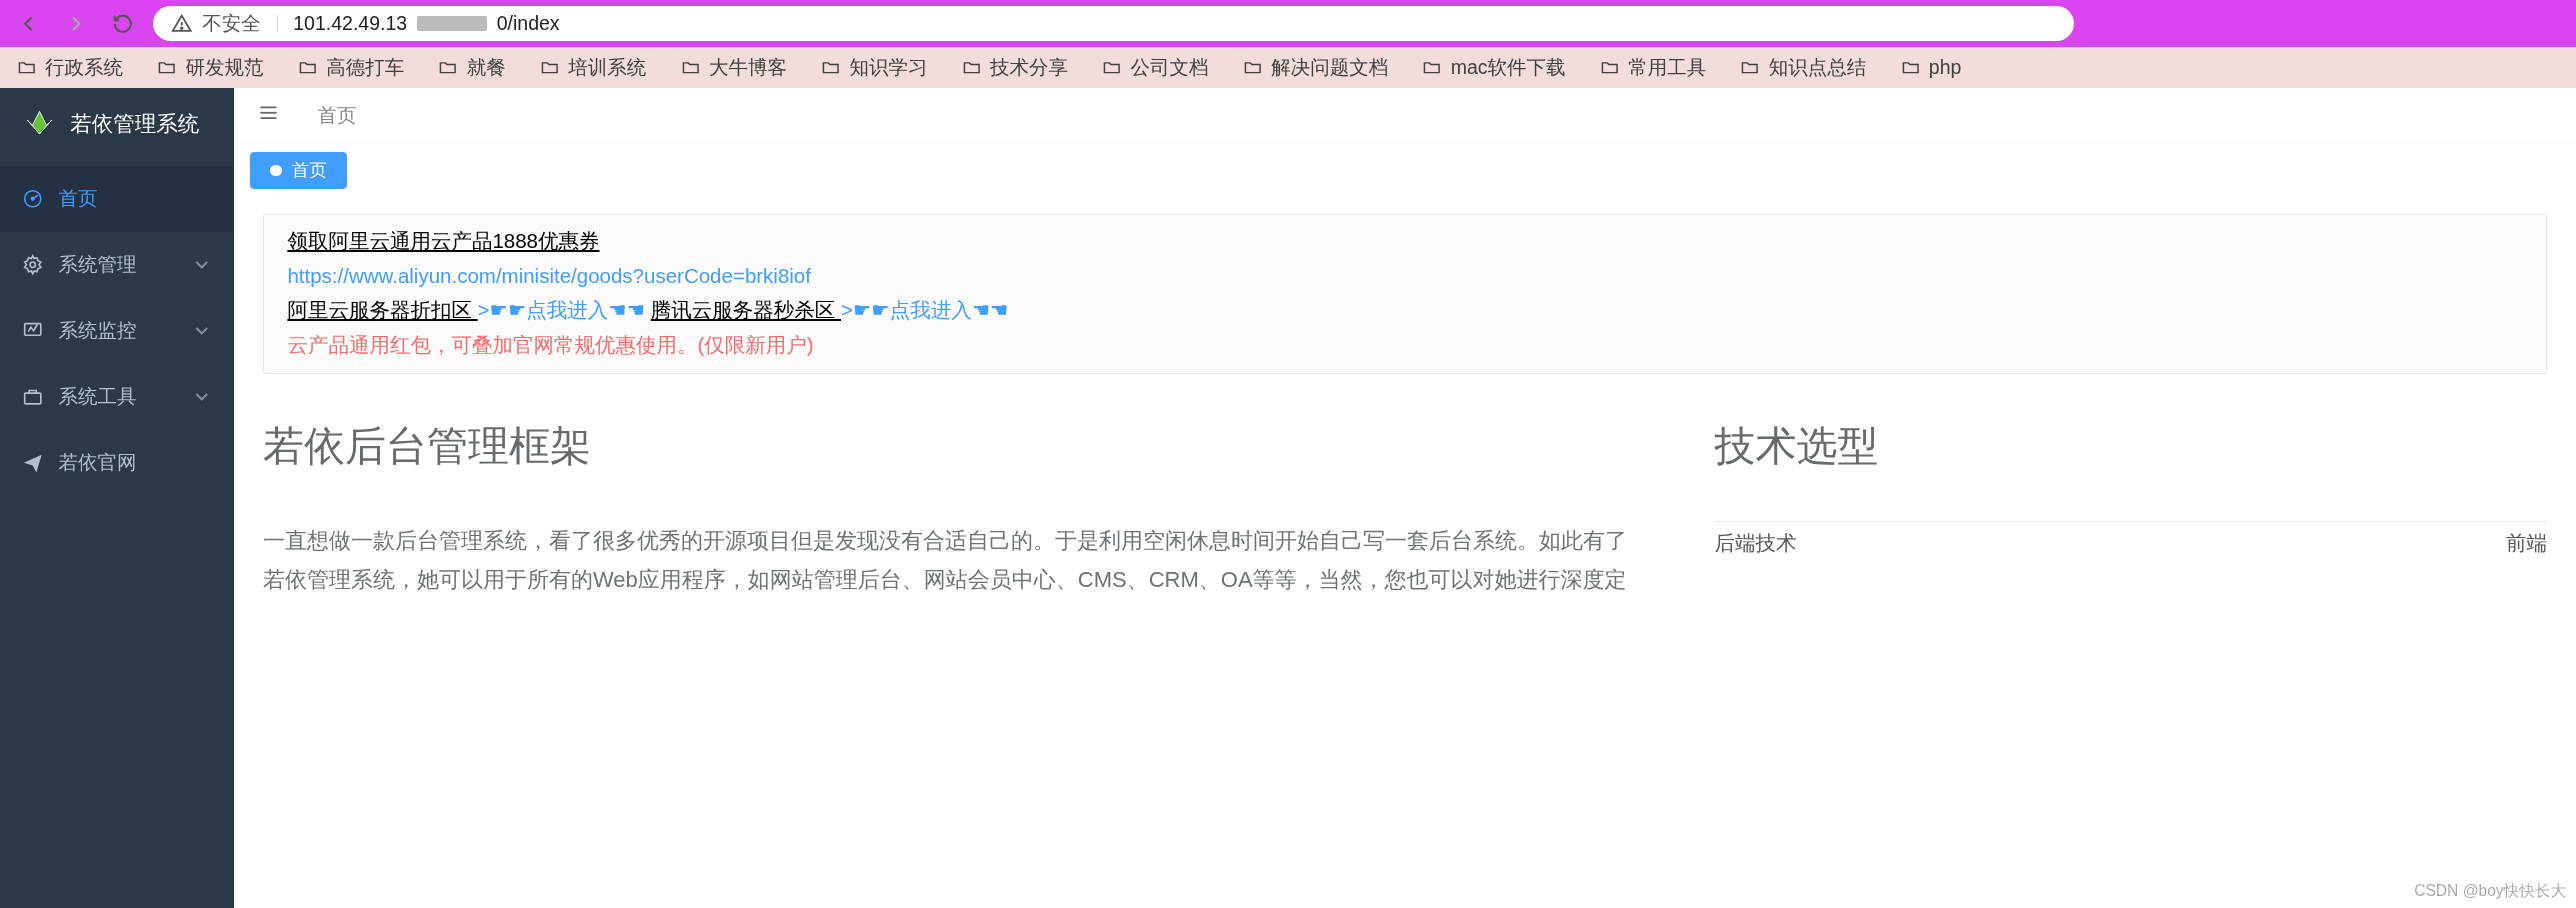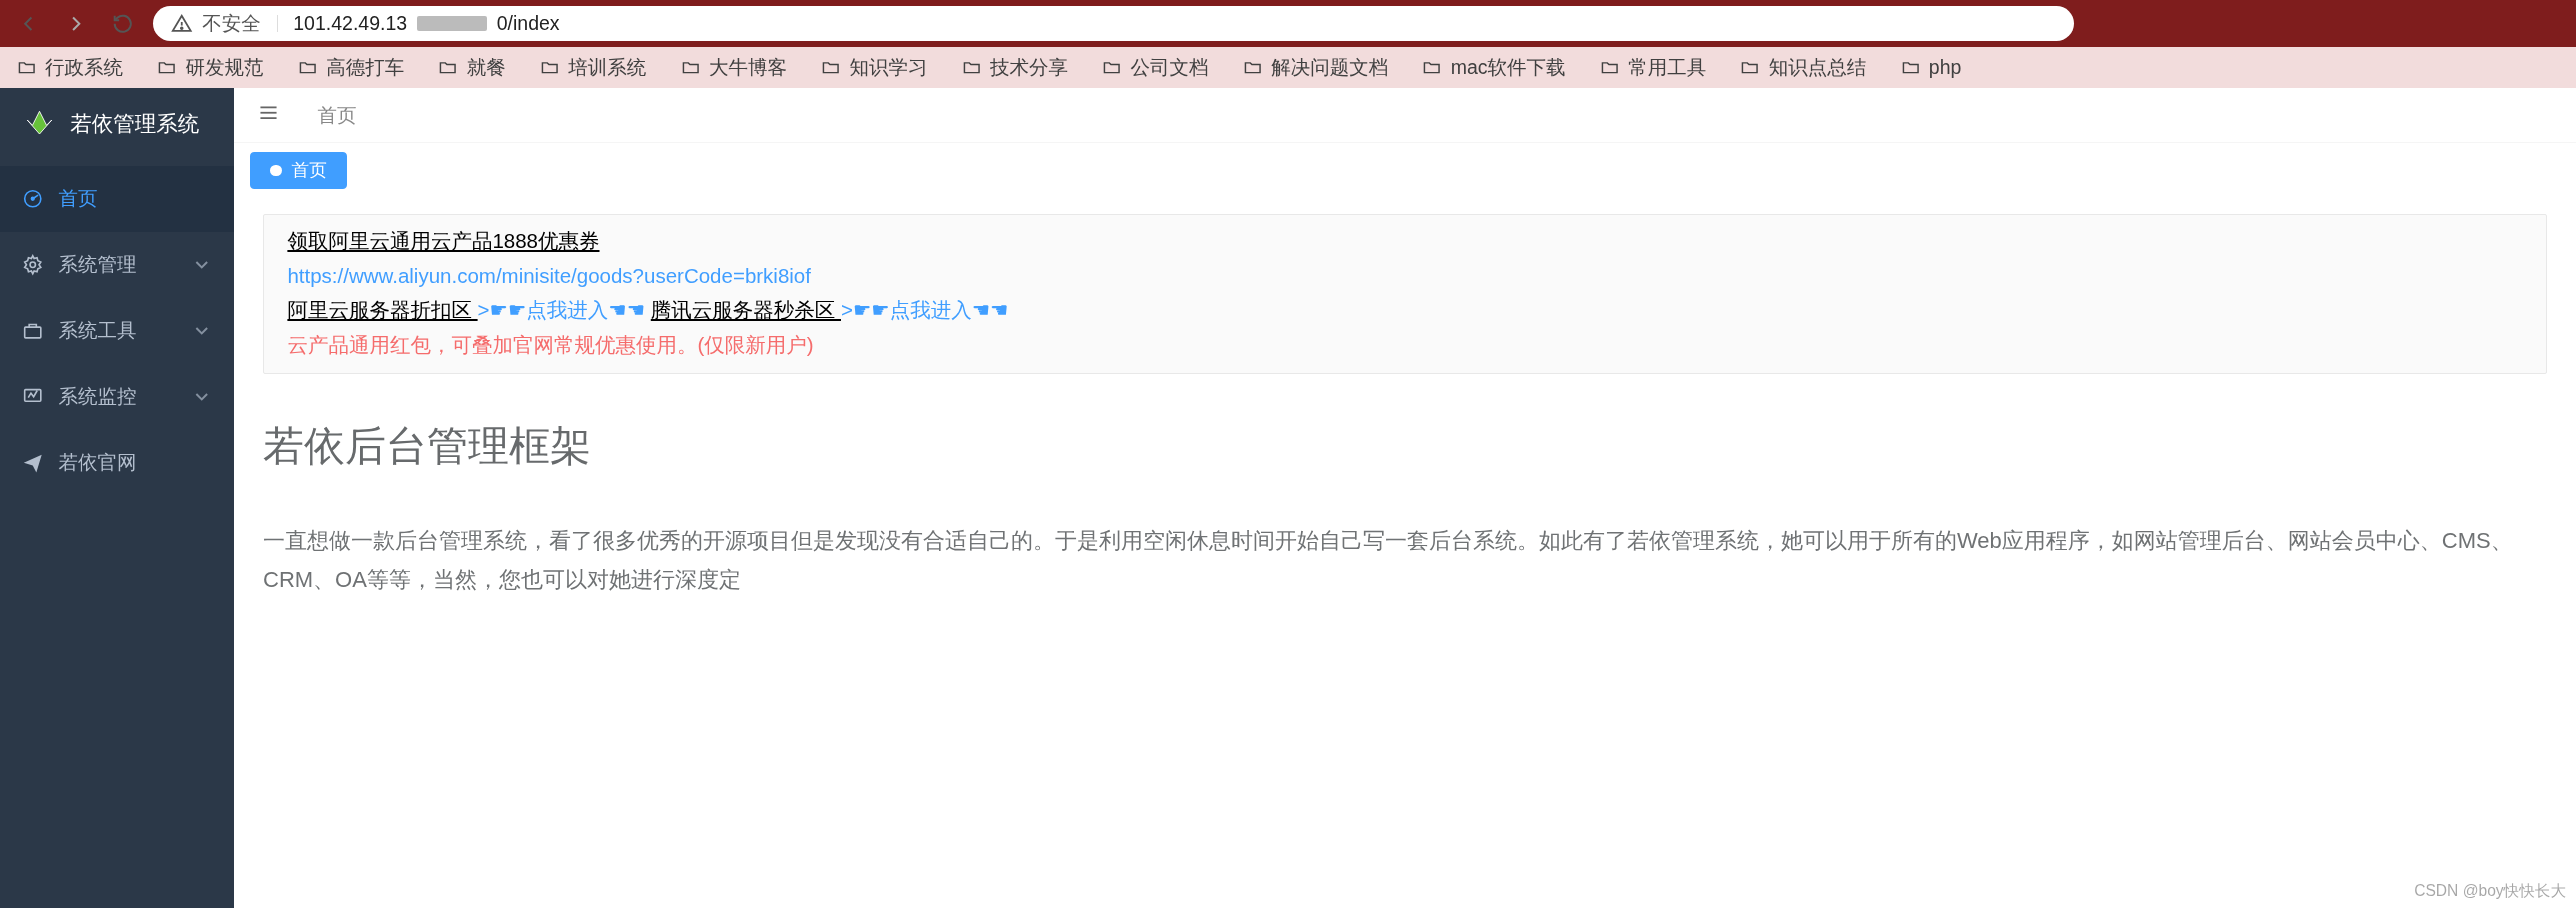--- a/index.html
+++ b/index.html
@@ -1,19 +1,19 @@
 <!DOCTYPE html>
 <html><head>
   <meta charset="utf-8">
   <style>
     * { margin: 0; padding: 0; box-sizing: border-box; font-family: -apple-system, BlinkMacSystemFont, "Segoe UI", "PingFang SC", "Microsoft YaHei", sans-serif; }
     body { width: 2576px; height: 909px; overflow: hidden; background: #fff; }
 
     
-    .browser-toolbar { height: 47px; background: #7f1d1d; display: flex; align-items: center; padding: 0 13.7px; gap: 15.6px; }
+    .browser-toolbar { height: 47px; background: #d946ef; display: flex; align-items: center; padding: 0 13.7px; gap: 15.6px; }
     .nav-btn { width: 31px; height: 31px; display: flex; align-items: center; justify-content: center; cursor: pointer; border-radius: 50%; color: #555; }
     .nav-btn.disabled { color: #aaa; cursor: default; }
     .nav-btn svg { width: 21.5px; height: 21.5px; }
     .url-bar { flex: 1; height: 35px; background: #fff; border-radius: 17.6px; display: flex; align-items: center; padding: 0 17.6px; gap: 9.8px; font-size: 19.5px; color: #222; max-width: 1921px; }
     .warn-icon { display: inline-flex; align-items: center; }
     .warn-text { color: #555; }
     .url-path { color: #222; }
     .url-hidden { background: #bbb; width: 70px; height: 15.6px; display: inline-block; border-radius: 2px; }
 
     
@@ -209,34 +209,34 @@
             <circle cx="12" cy="12" r="3"></circle>
             <path d="M12 2l1.5 3 3.3-.9.9 3.3L21 9l-2 3 2 3-3.3 1.6-.9 3.3-3.3-.9L12 22l-1.5-3-3.3.9-.9-3.3L3 15l2-3-2-3 3.3-1.6.9-3.3 3.3.9z"></path>
           </svg>
         <span>系统管理</span>
         <svg class="chev" width="13.7" height="13.7" viewBox="0 0 24 24" fill="none" stroke="currentColor" stroke-width="2.2">
             <path d="M6 9l6 6 6-6"></path>
           </svg>
       </li>
       <li class="menu-item">
         <svg viewBox="0 0 24 24" fill="none" stroke="currentColor" stroke-width="1.8">
+            <rect x="3" y="4" width="18" height="13" rx="1"></rect>
+            <path d="M7 13l3-5 3 4 4-7"></path>
+          </svg>
+        <span>系统监控</span>
+        <svg class="chev" width="13.7" height="13.7" viewBox="0 0 24 24" fill="none" stroke="currentColor" stroke-width="2.2">
+            <path d="M6 9l6 6 6-6"></path>
+          </svg>
+      </li>
+      <li class="menu-item">
+        <svg viewBox="0 0 24 24" fill="none" stroke="currentColor" stroke-width="1.8">
             <rect x="3" y="8" width="18" height="12" rx="1"></rect>
             <path d="M8 8V5h8v3"></path>
           </svg>
         <span>系统工具</span>
-        <svg class="chev" width="13.7" height="13.7" viewBox="0 0 24 24" fill="none" stroke="currentColor" stroke-width="2.2">
-            <path d="M6 9l6 6 6-6"></path>
-          </svg>
-      </li>
-      <li class="menu-item">
-        <svg viewBox="0 0 24 24" fill="none" stroke="currentColor" stroke-width="1.8">
-            <rect x="3" y="4" width="18" height="13" rx="1"></rect>
-            <path d="M7 13l3-5 3 4 4-7"></path>
-          </svg>
-        <span>系统监控</span>
         <svg class="chev" width="13.7" height="13.7" viewBox="0 0 24 24" fill="none" stroke="currentColor" stroke-width="2.2">
             <path d="M6 9l6 6 6-6"></path>
           </svg>
       </li>
       <li class="menu-item">
         <svg viewBox="0 0 24 24" fill="currentColor">
             <path d="M2 12l20-9-6 20-4-8-10-3z"></path>
           </svg>
         <span>若依官网</span>
       </li>
@@ -273,19 +273,26 @@
           <a class="link">&gt;☛☛点我进入☚☚</a>
         </p>
         <p class="red">云产品通用红包，可叠加官网常规优惠使用。(仅限新用户)</p>
       </div>
 
       <div class="columns">
         <div class="col-left">
           <div class="h1">若依后台管理框架</div>
           <div class="para">一直想做一款后台管理系统，看了很多优秀的开源项目但是发现没有合适自己的。于是利用空闲休息时间开始自己写一套后台系统。如此有了若依管理系统，她可以用于所有的Web应用程序，如网站管理后台、网站会员中心、CMS、CRM、OA等等，当然，您也可以对她进行深度定</div>
         </div>
+        <div class="col-right">
+          <div class="h2">技术选型</div>
+          <div class="bordered-row">
+            <span>后端技术</span>
+            <span class="sp">前端</span>
+          </div>
+        </div>
       </div>
     </div>
   </div>
 </div>
 
 <div class="watermark">CSDN @boy快快长大</div>
 
 
 </body></html>

